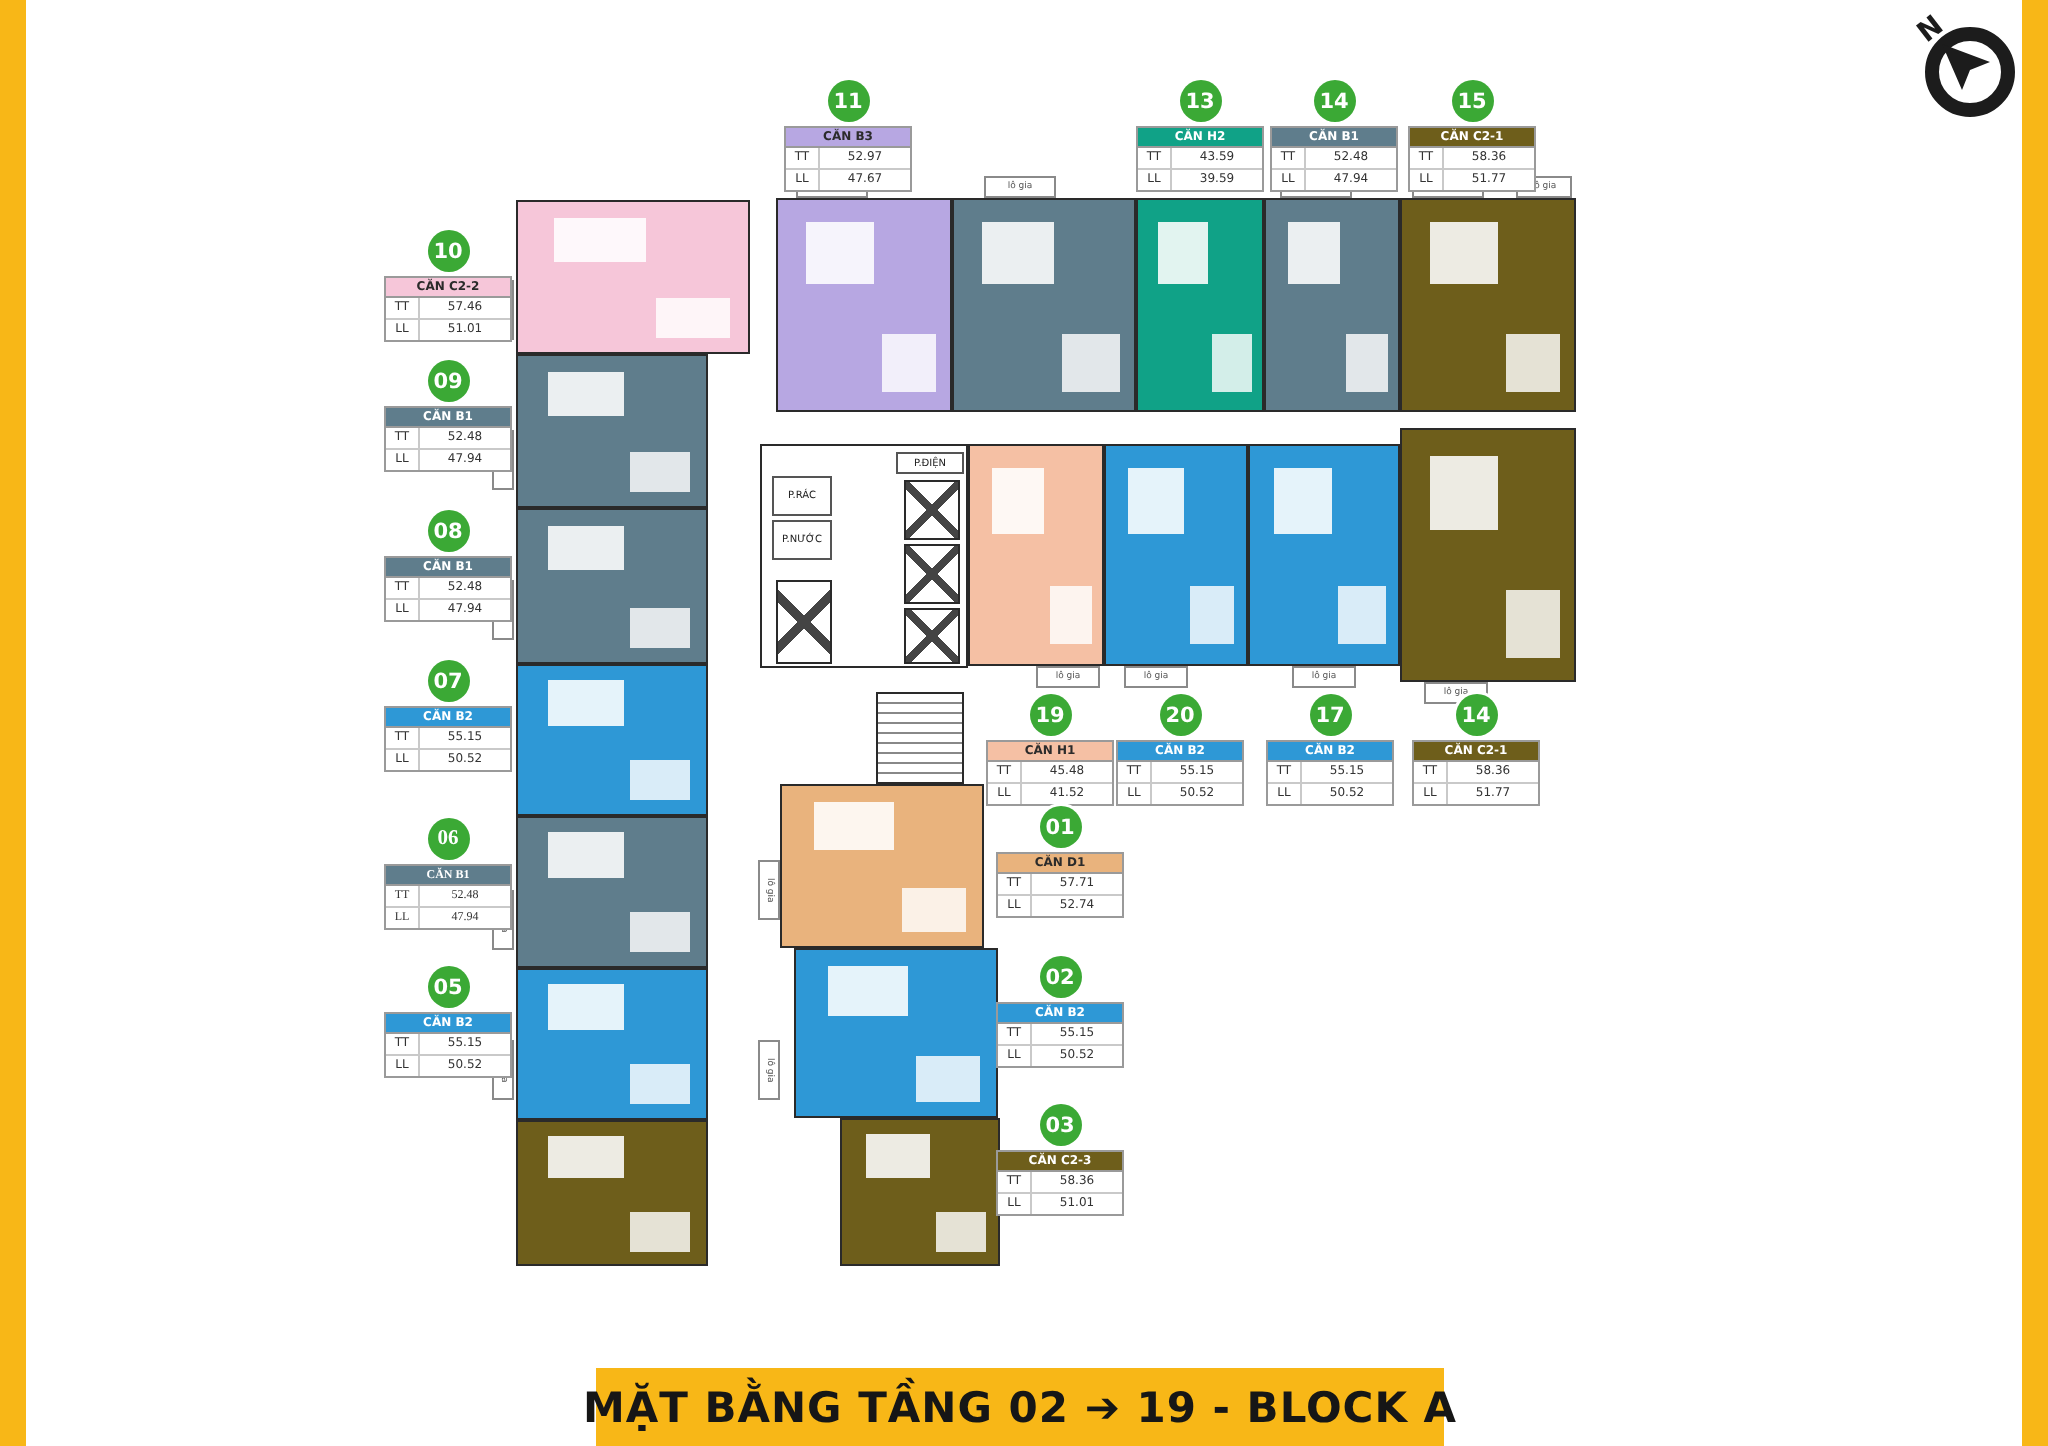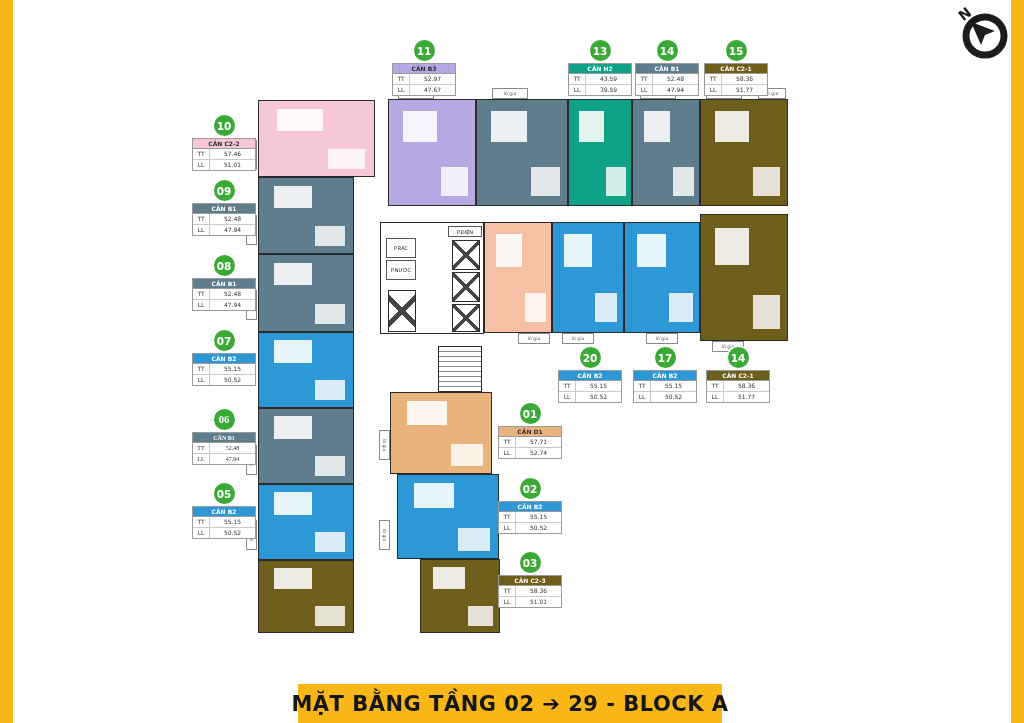--- a/index.html
+++ b/index.html
@@ -275,20 +275,36 @@
           <span class="rlabel rl-tt">TT</span>
           <span class="rval rv-tt">55.15</span>
         </div>
         <div class="row">
           <span class="rlabel rl-ll">LL</span>
           <span class="rval rv-ll">50.52</span>
         </div>
       </div>
     </div>
 
+  <div class="unit-tag" style="left:494px;top:347px;">
+      <div class="badge">
+        <span class="num">19</span>
+      </div>
+      <div class="card">
+        <div class="card-header" style="background: rgb(245, 192, 164); color: rgb(43, 43, 43);">CĂN H1</div>
+        <div class="row">
+          <span class="rlabel rl-tt">TT</span>
+          <span class="rval rv-tt">45.48</span>
+        </div>
+        <div class="row">
+          <span class="rlabel rl-ll">LL</span>
+          <span class="rval rv-ll">41.52</span>
+        </div>
+      </div>
+    </div>
   <div class="unit-tag" style="left:559px;top:347px;">
       <div class="badge">
         <span class="num">20</span>
       </div>
       <div class="card">
         <div class="card-header" style="background: rgb(46, 152, 214); color: rgb(255, 255, 255);">CĂN B2</div>
         <div class="row">
           <span class="rlabel rl-tt">TT</span>
           <span class="rval rv-tt">55.15</span>
         </div>
@@ -374,16 +390,16 @@
           <span class="rval rv-tt">58.36</span>
         </div>
         <div class="row">
           <span class="rlabel rl-ll">LL</span>
           <span class="rval rv-ll">51.01</span>
         </div>
       </div>
     </div>
 
   <div id="title-bar">
-    <span class="title">MẶT BẰNG TẦNG 02 ➔ 29 - BLOCK A</span>
+    <span class="title">MẶT BẰNG TẦNG 02 ➔ 19 - BLOCK A</span>
   </div>
 
 </div>
 
 </body></html>

